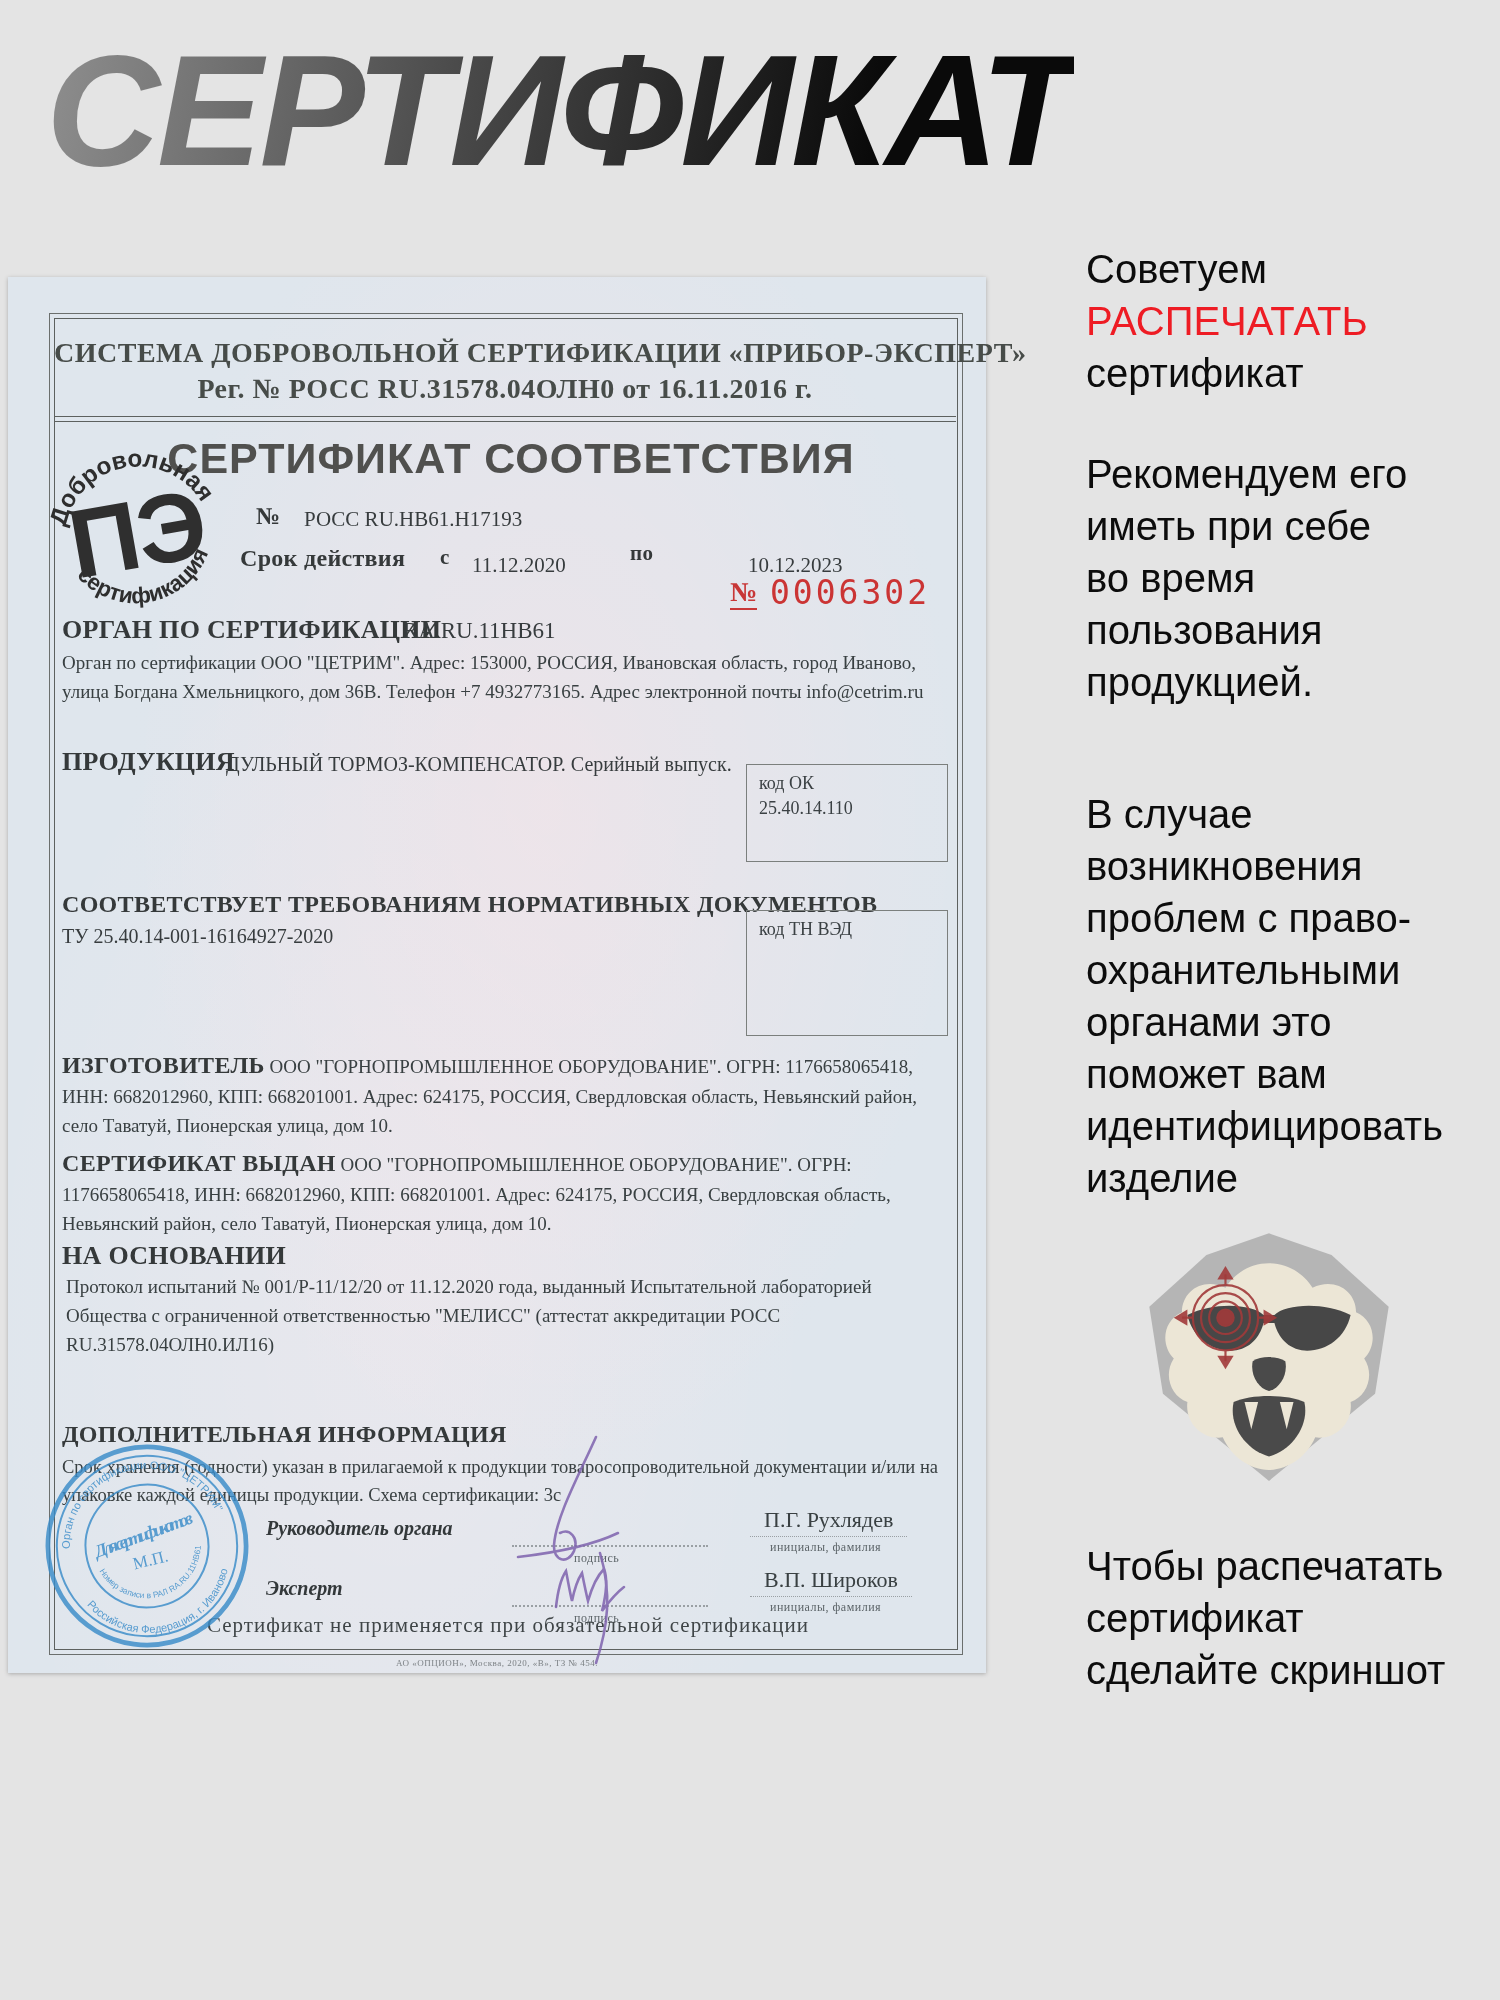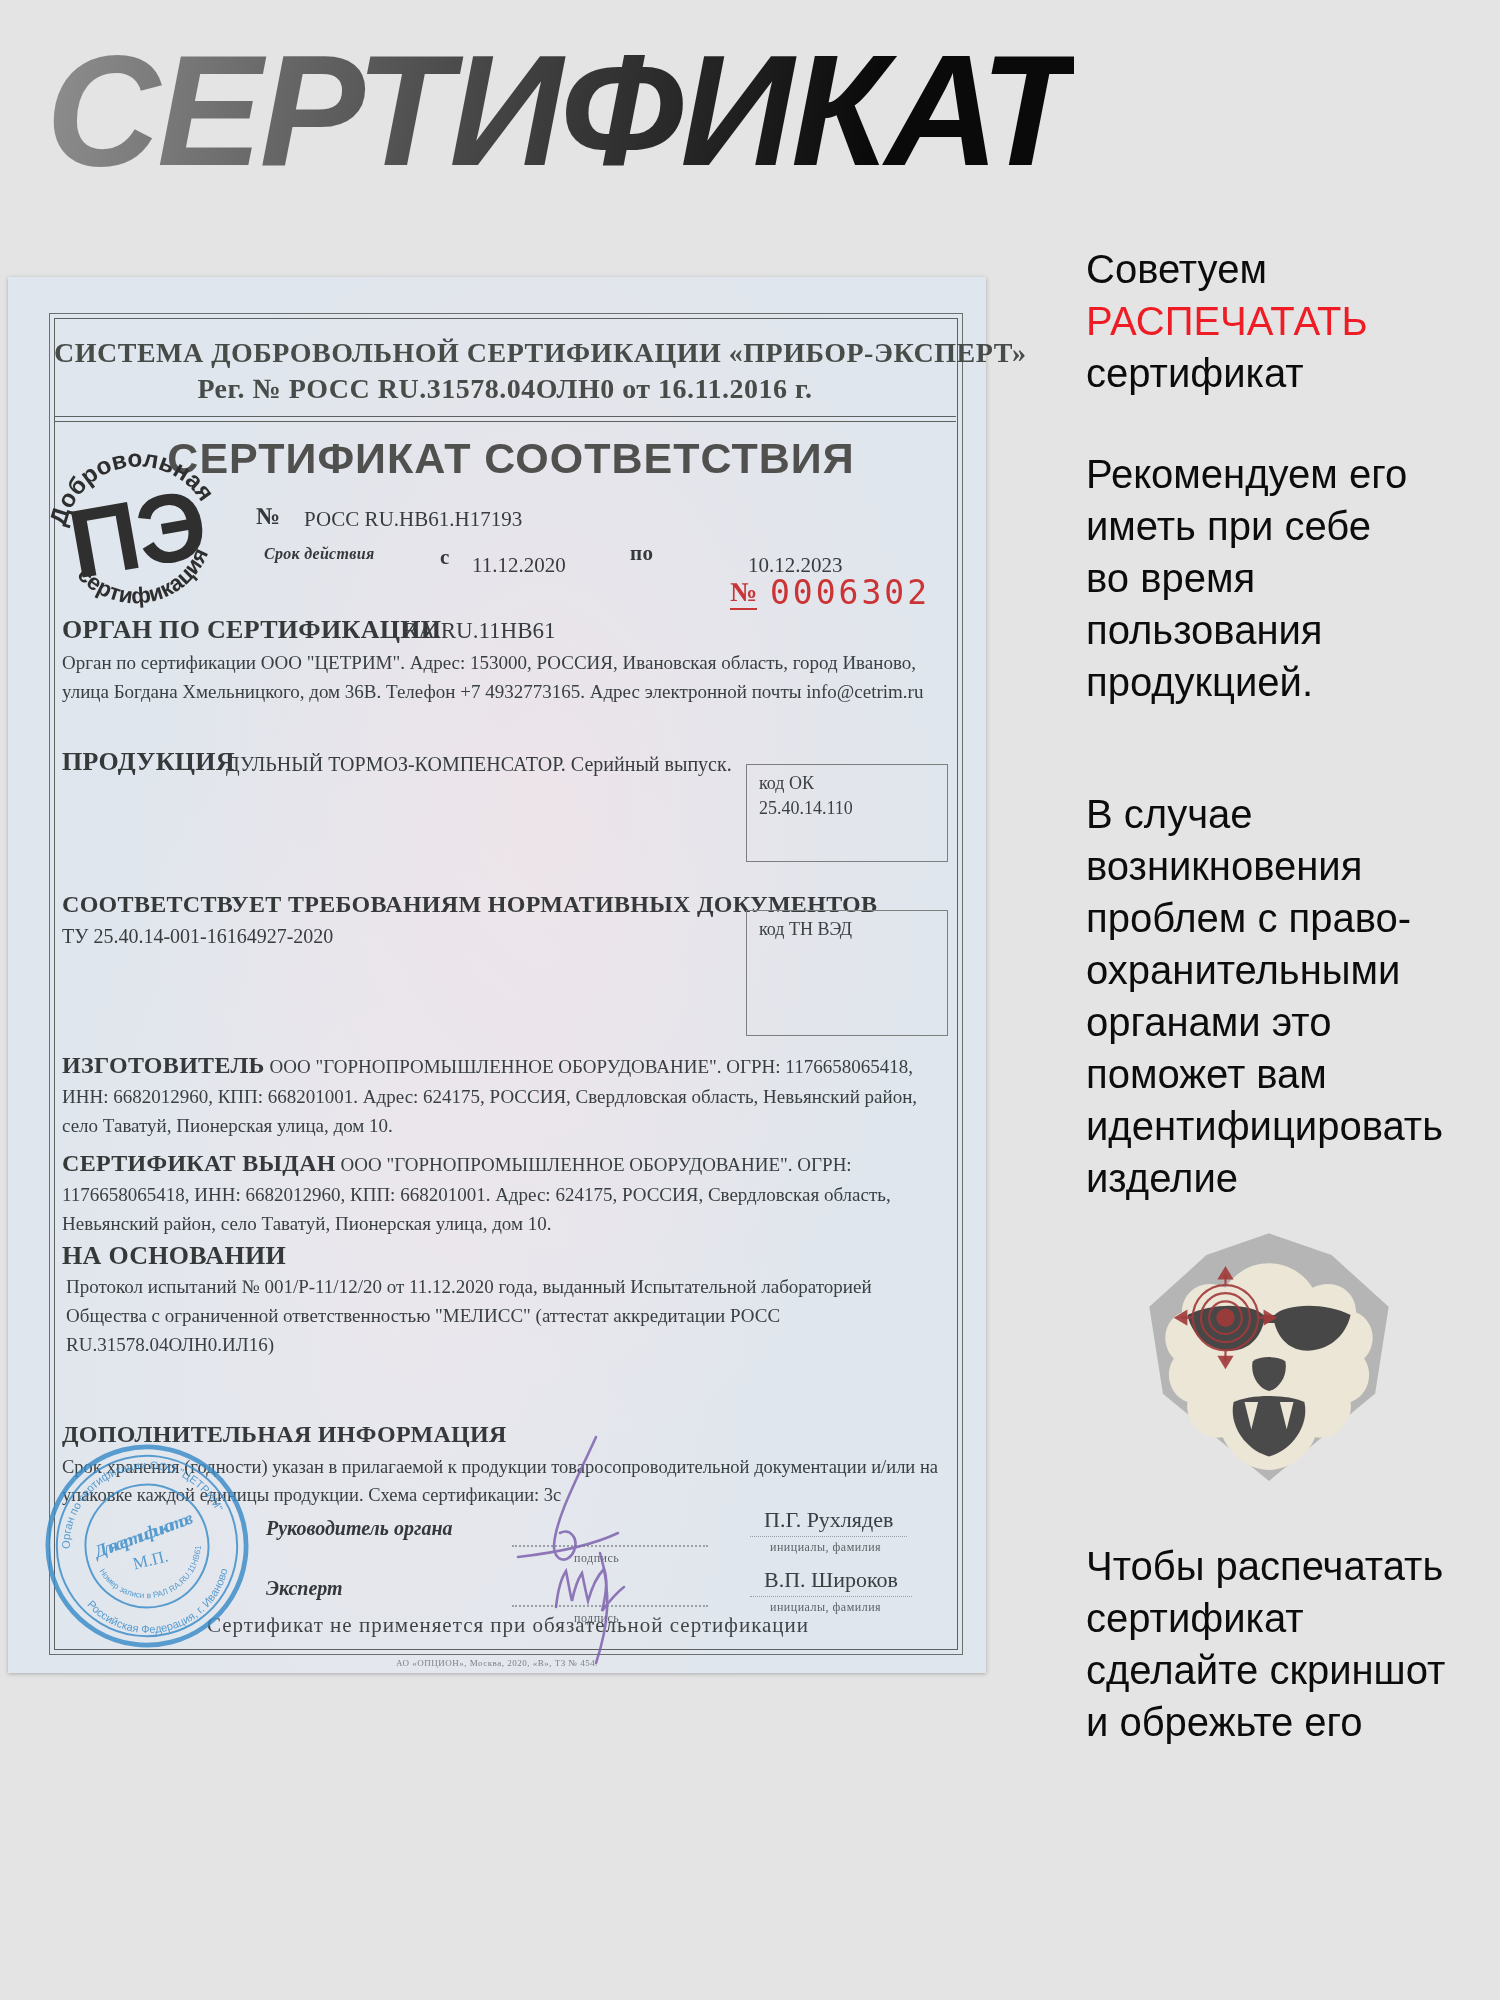--- a/index.html
+++ b/index.html
@@ -100,21 +100,21 @@
       <text x="50" y="78" text-anchor="middle" font-family="Liberation Sans, sans-serif" font-weight="700" font-size="54" letter-spacing="-1" fill="#2f2f2f">ПЭ</text>
       <text font-family="Liberation Sans, sans-serif" font-weight="700" font-size="12.5" fill="#2e2e2e">
         <textPath href="#peArcBottom" startOffset="50%" text-anchor="middle">сертификация</textPath>
       </text>
     </g>
   </svg>
 
   <span class="abs lbl" style="left:248px;top:226px;font-size:24px;">№</span>
   <span class="abs val" style="left:296px;top:230px;">РОСС RU.HB61.H17193</span>
 
-  <span class="abs lbl" style="left:256px;top:268px;font-size:16px;font-style:italic;">Срок действия</span>
+  <span class="abs lbl" style="left:232px;top:268px;font-size:24px;">Срок действия</span>
   <span class="abs lbl" style="left:432px;top:268px;font-size:21px;">с</span>
   <span class="abs val" style="left:464px;top:276px;">11.12.2020</span>
   <span class="abs lbl" style="left:622px;top:264px;font-size:21px;">по</span>
   <span class="abs val" style="left:740px;top:276px;">10.12.2023</span>
 
   <span class="abs red-num-label" style="left:722px;top:300px;">№</span>
   <span class="abs red-num" style="left:762px;top:296px;">0006302</span>
 
   <span class="abs lbl" style="left:54px;top:338px;">ОРГАН ПО СЕРТИФИКАЦИИ</span>
   <span class="abs val" style="left:395px;top:341px;font-size:23px;">RA.RU.11HB61</span>
@@ -243,14 +243,13 @@
     <path d="M34 51 L31 46 L37 46 Z"></path>
     <path d="M15 32 L20 29 L20 35 Z"></path>
     <path d="M53 32 L48 29 L48 35 Z"></path>
   </g>
 </svg>
 
 <div class="side" style="top:1540px;">
   <div>Чтобы распечатать</div>
   <div>сертификат</div>
   <div>сделайте скриншот</div>
-  <div>и обрежьте его</div>
 </div>
 
 </body></html>

